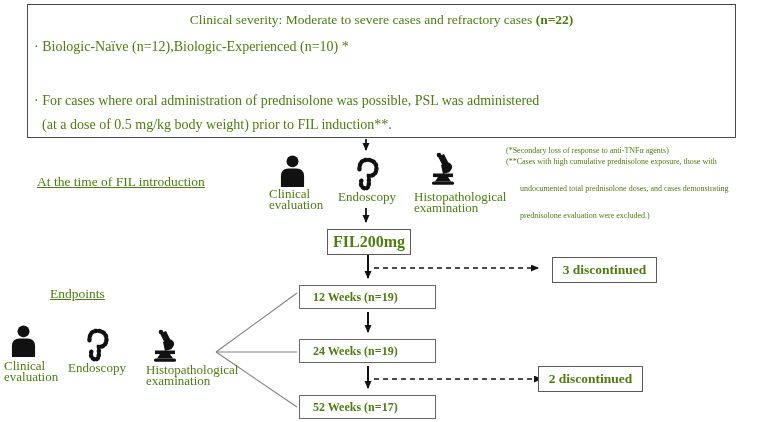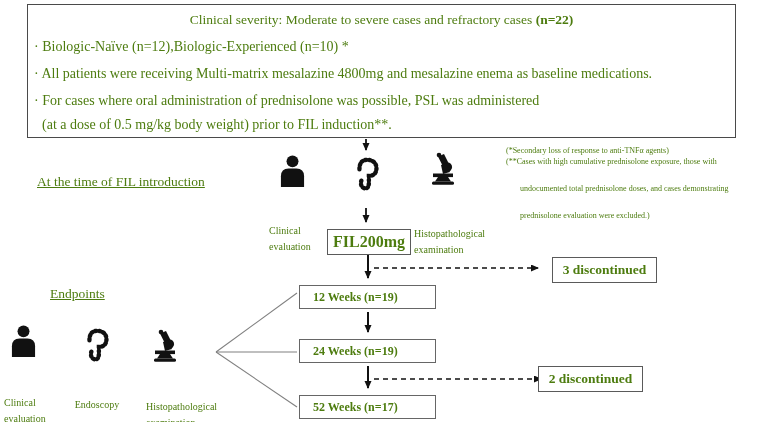--- a/index.html
+++ b/index.html
@@ -32,21 +32,21 @@
   .lbl-endpoints{left:50px;top:286px;text-align:right;}
 
   
   .footnotes{position:absolute;left:506px;top:145px;width:252px;font-size:8px;line-height:11px;z-index:2;}
   .fn-line{white-space:nowrap;}
   .fn-indent{padding-left:14px;margin-top:16px;}
 
   
   .icon-group{position:absolute;z-index:2;}
   .icon-group svg{display:block;}
-  .icon-label{font-size:10px;line-height:16px;margin-top:35px;}
+  .icon-label{font-size:13px;line-height:11px;}
   .ic-fill{fill:#111;}
 
   
   .flow-box{
     position:absolute;background:#fff;border:1px solid #5a5a5a;
     font-weight:bold;z-index:2;box-sizing:border-box;
   }
   .fil-box{left:327px;top:229px;width:84px;height:26px;font-size:16px;text-align:center;line-height:24px;}
   .week-box{left:299px;width:137px;height:24px;font-size:12px;line-height:22px;padding-left:13px;border-color:#666;}
   .wk12{top:285px;}
@@ -83,21 +83,20 @@
     <line x1="374" y1="379" x2="541" y2="379" stroke="#111" stroke-width="1.5" stroke-dasharray="5 4" marker-end="url(#arr)"></line>
 
     <line x1="216" y1="352" x2="297" y2="293" stroke="#808080" stroke-width="1.1"></line>
     <line x1="216" y1="352" x2="297" y2="352" stroke="#808080" stroke-width="1.1"></line>
     <line x1="216" y1="352" x2="297" y2="407" stroke="#808080" stroke-width="1.1"></line>
   </svg>
 
   <div class="top-box">
     <div class="tb-title"><span>Clinical severity: Moderate to severe cases and refractory cases </span><b>(n=22)</b></div>
     <div class="tb-line tb-b0">· Biologic-Naïve (n=12),Biologic-Experienced (n=10) *</div>
-    <div class="tb-line tb-b1">· All patients were receiving Multi-matrix mesalazine 4800mg and mesalazine enema as baseline medications.</div>
     <div class="tb-line tb-b2">· For cases where oral administration of prednisolone was possible, PSL was administered</div>
     <div class="tb-line tb-cont">(at a dose of 0.5 mg/kg body weight) prior to FIL induction**.</div>
   </div>
 
   <div class="section-label lbl-fil">At the time of FIL introduction</div>
   <div class="section-label lbl-endpoints">Endpoints</div>
 
   <div class="footnotes">
     <div class="fn-line">(*Secondary loss of response to anti-TNFα agents)</div>
     <div class="fn-line">(**Cases with high cumulative prednisolone exposure, those with</div>

